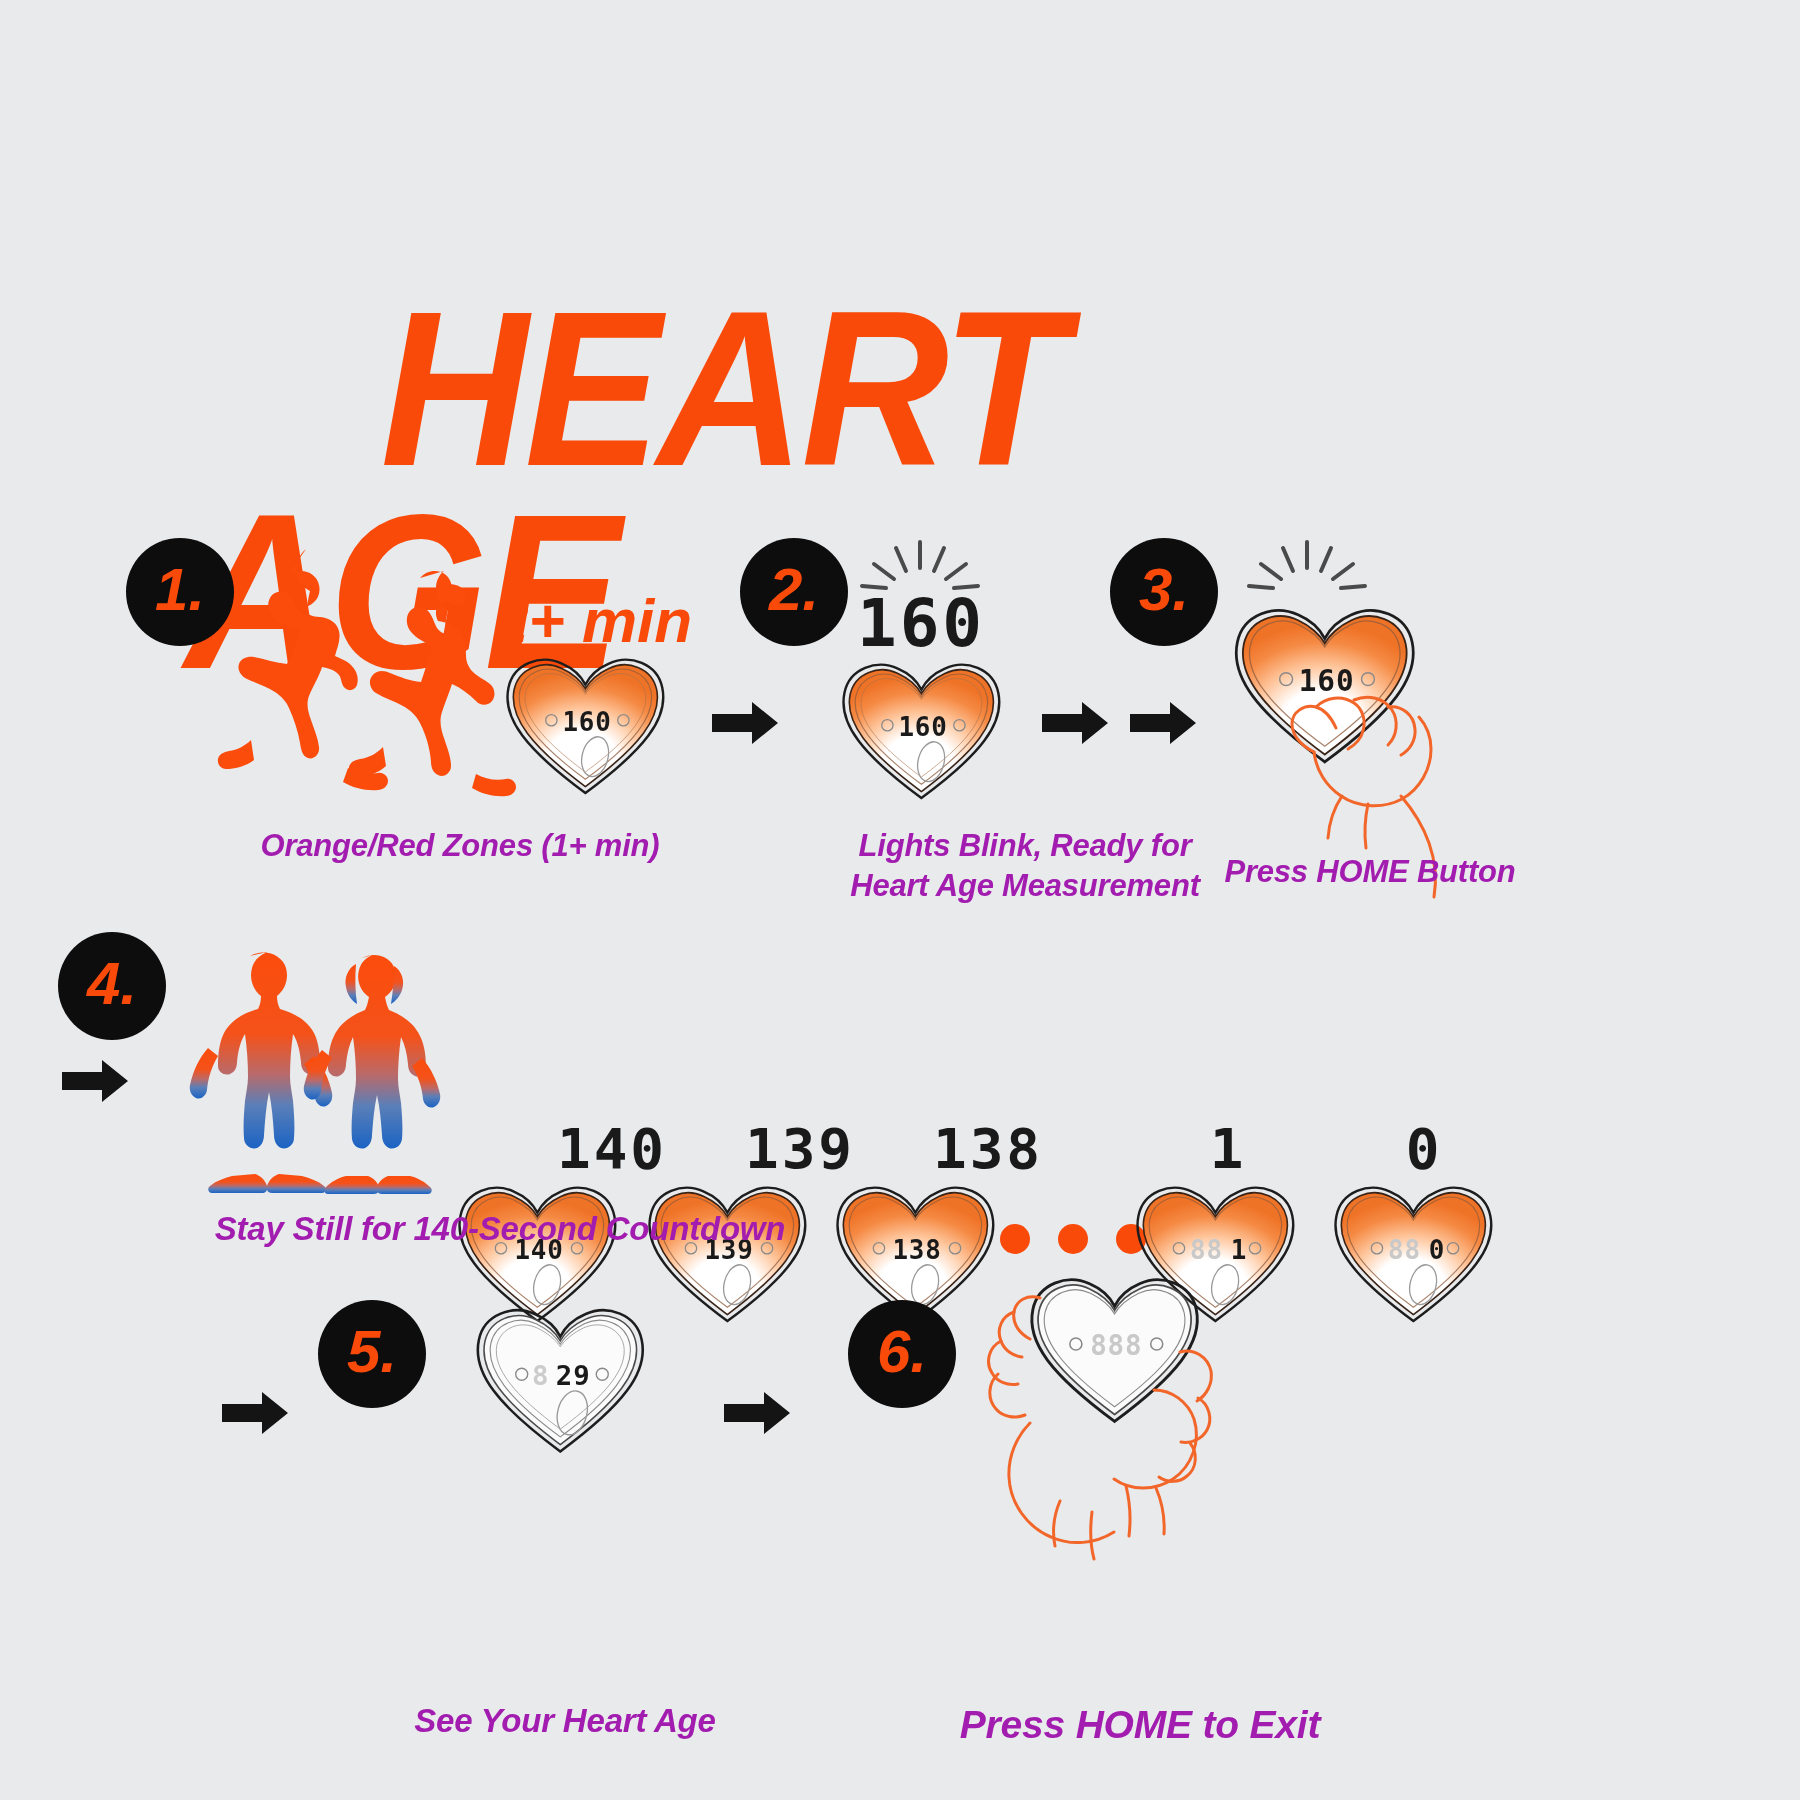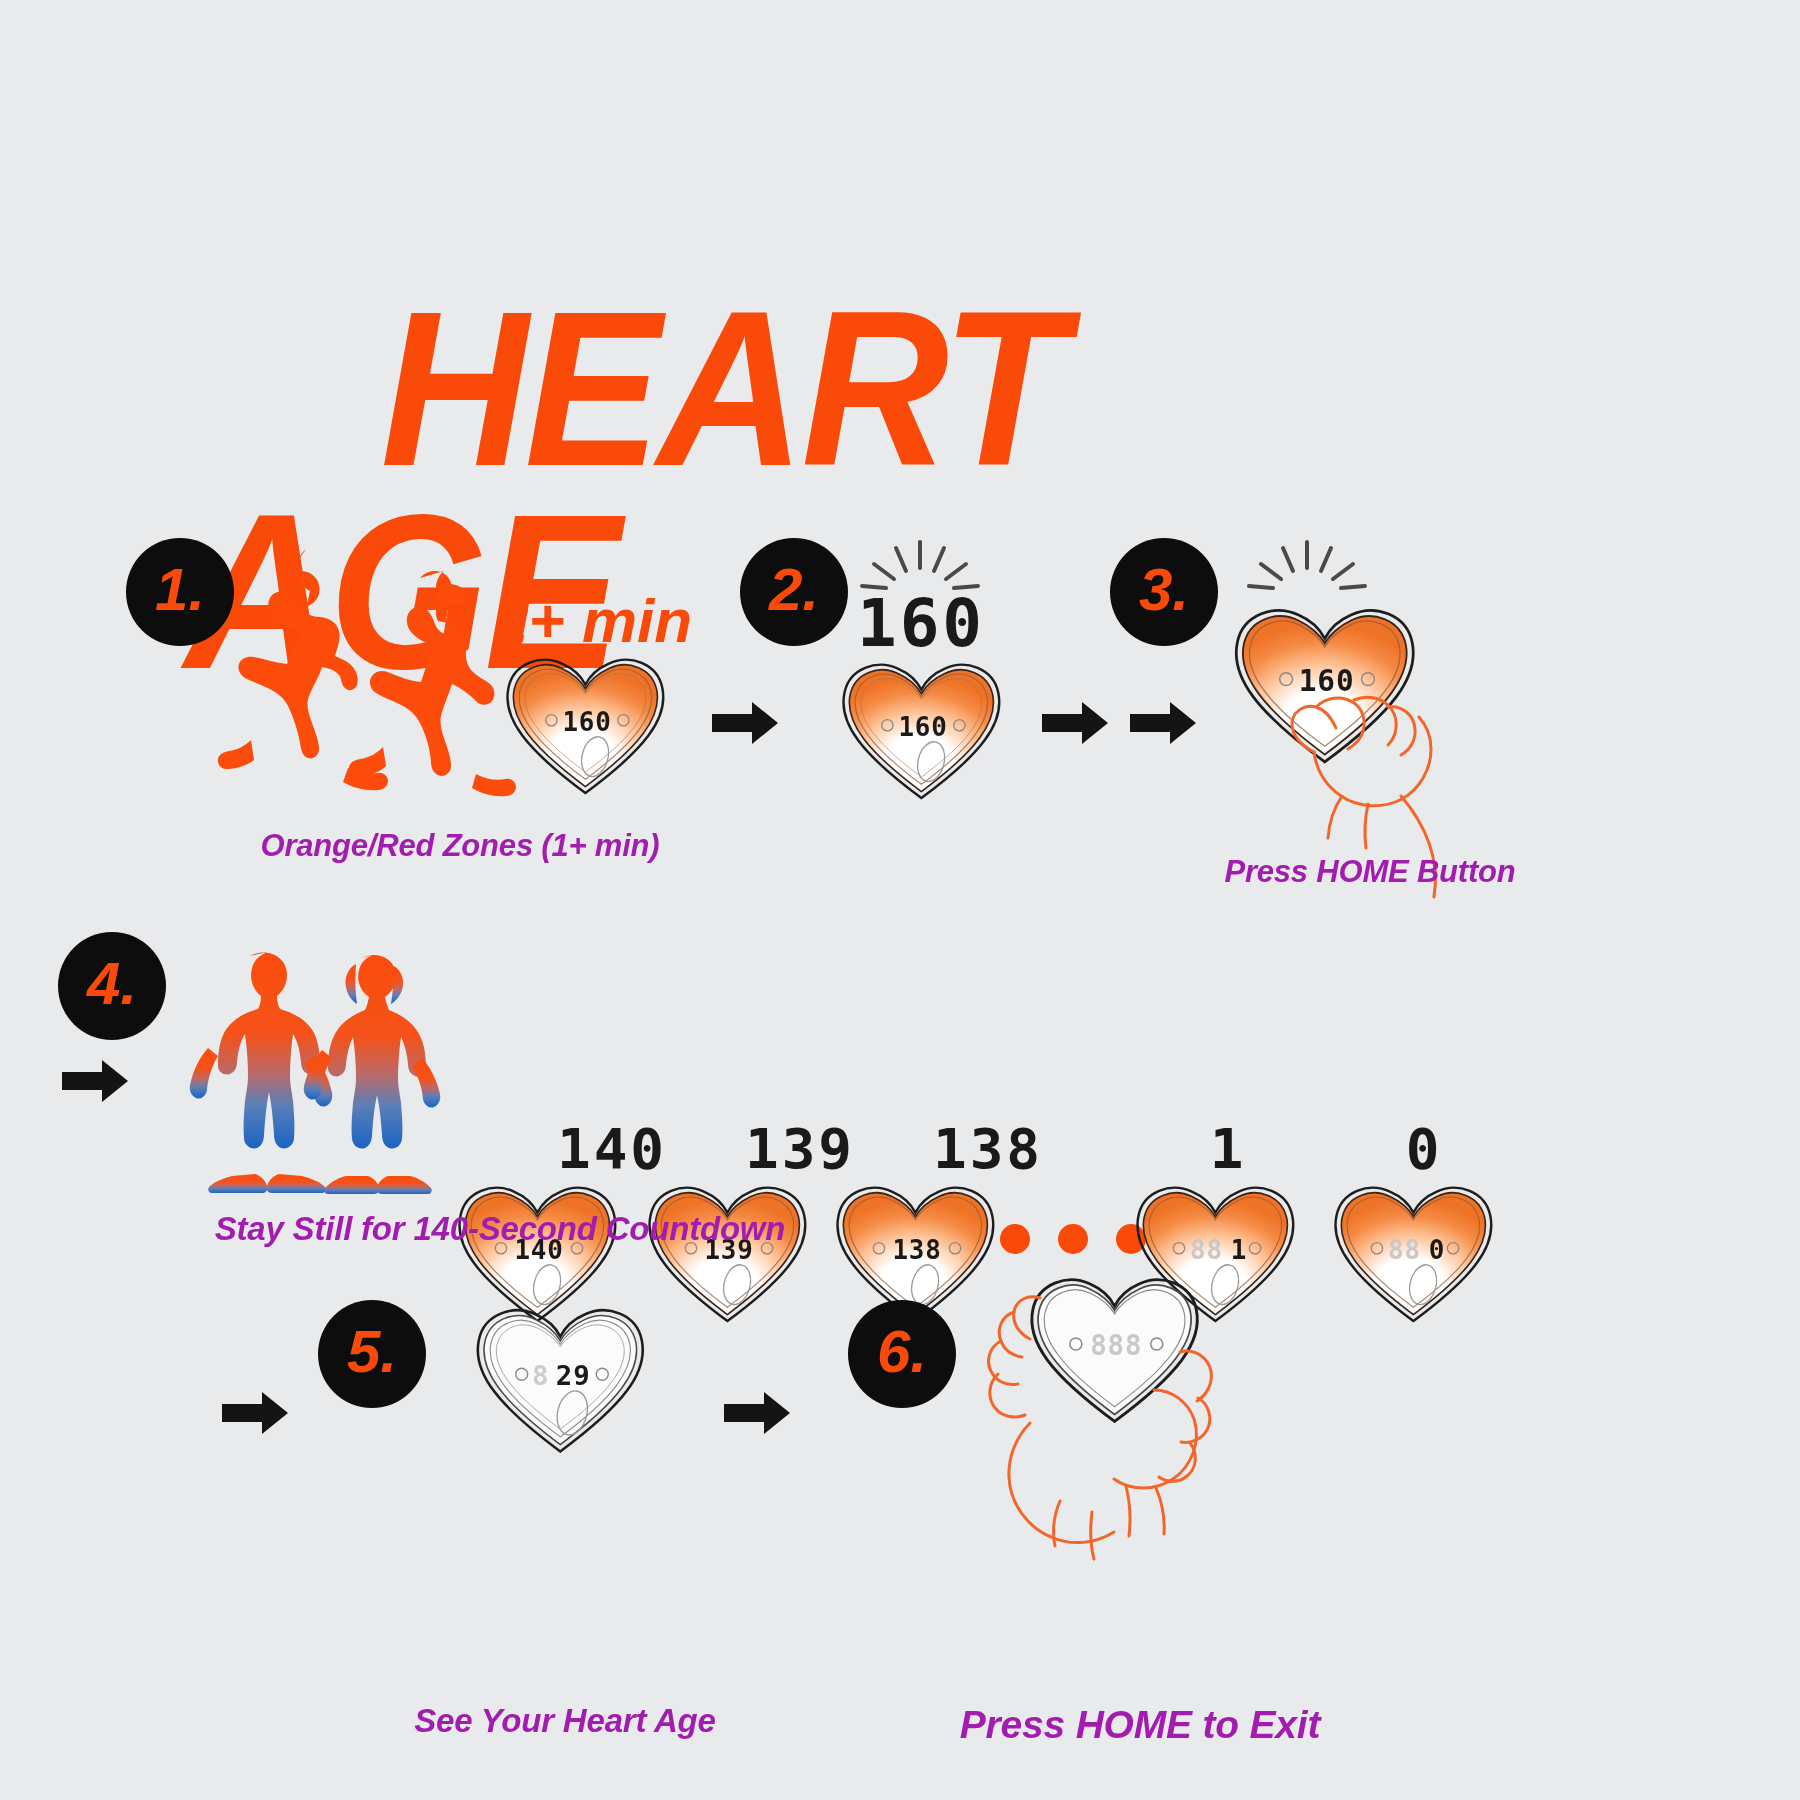--- a/index.html
+++ b/index.html
@@ -170,20 +170,22 @@
     <path d="M103,176 C176,122 206,84 198,46 C192,16 158,4 132,16 C118,22 108,32 103,42 C98,32 88,22 74,16 C48,4 14,16 8,46 C0,84 30,122 103,176 Z" fill="none" stroke="#1d1d1d" stroke-width="3"></path>
     <path d="M103,168 C170,118 198,82 191,48 C185,21 155,11 132,22 C119,28 108,38 103,47 C98,38 87,28 74,22 C51,11 21,21 15,48 C8,82 36,118 103,168 Z" fill="url(#heartGlow)" stroke="#3a2418" stroke-width="2"></path>
     <path d="M103,159 C164,114 190,80 184,50 C179,26 152,17 131,27 C119,33 108,42 103,51 C98,42 87,33 75,27 C54,17 27,26 22,50 C16,80 42,114 103,159 Z" fill="none" stroke="#8d5b3c" stroke-width="1.4" opacity=".75"></path>
     <path d="M103,150 C157,110 182,79 177,52 C172,31 149,23 130,32 C119,37 108,46 103,54 C98,46 87,37 76,32 C57,23 34,31 29,52 C24,79 49,110 103,150 Z" fill="none" stroke="#a8704a" stroke-width="1.2" opacity=".6"></path>
     <ellipse cx="115" cy="131" rx="16" ry="25" transform="rotate(14 115 131)" fill="none" stroke="#9a9a9a" stroke-width="1.6"></ellipse>
     <circle cx="61" cy="86" r="7" fill="none" stroke="#8a8a8a" stroke-width="1.6"></circle>
     <circle cx="150" cy="86" r="7" fill="none" stroke="#8a8a8a" stroke-width="1.6"></circle>
     <text x="105" y="99" text-anchor="middle" font-family="'DejaVu Sans Mono',monospace" font-size="32" font-weight="700" fill="#1a1a1a" letter-spacing="1">160</text>
   </svg>
 
+  <div class="cap" style="left:700px;top:826px;width:650px;">Lights Blink, Ready for
+Heart Age Measurement</div>
 
   <svg class="arrow" style="left:1042px;top:700px;" viewBox="0 0 66 46">
     <path d="M0,14 L40,14 L40,2 L66,23 L40,44 L40,32 L0,32 Z" fill="#141414"></path>
   </svg>
 
   <div class="badge" style="left:1110px;top:538px;">
     <span>3.</span>
   </div>
 
   <svg style="position:absolute;left:1245px;top:538px;" width="124" height="62" viewBox="0 0 124 62">

